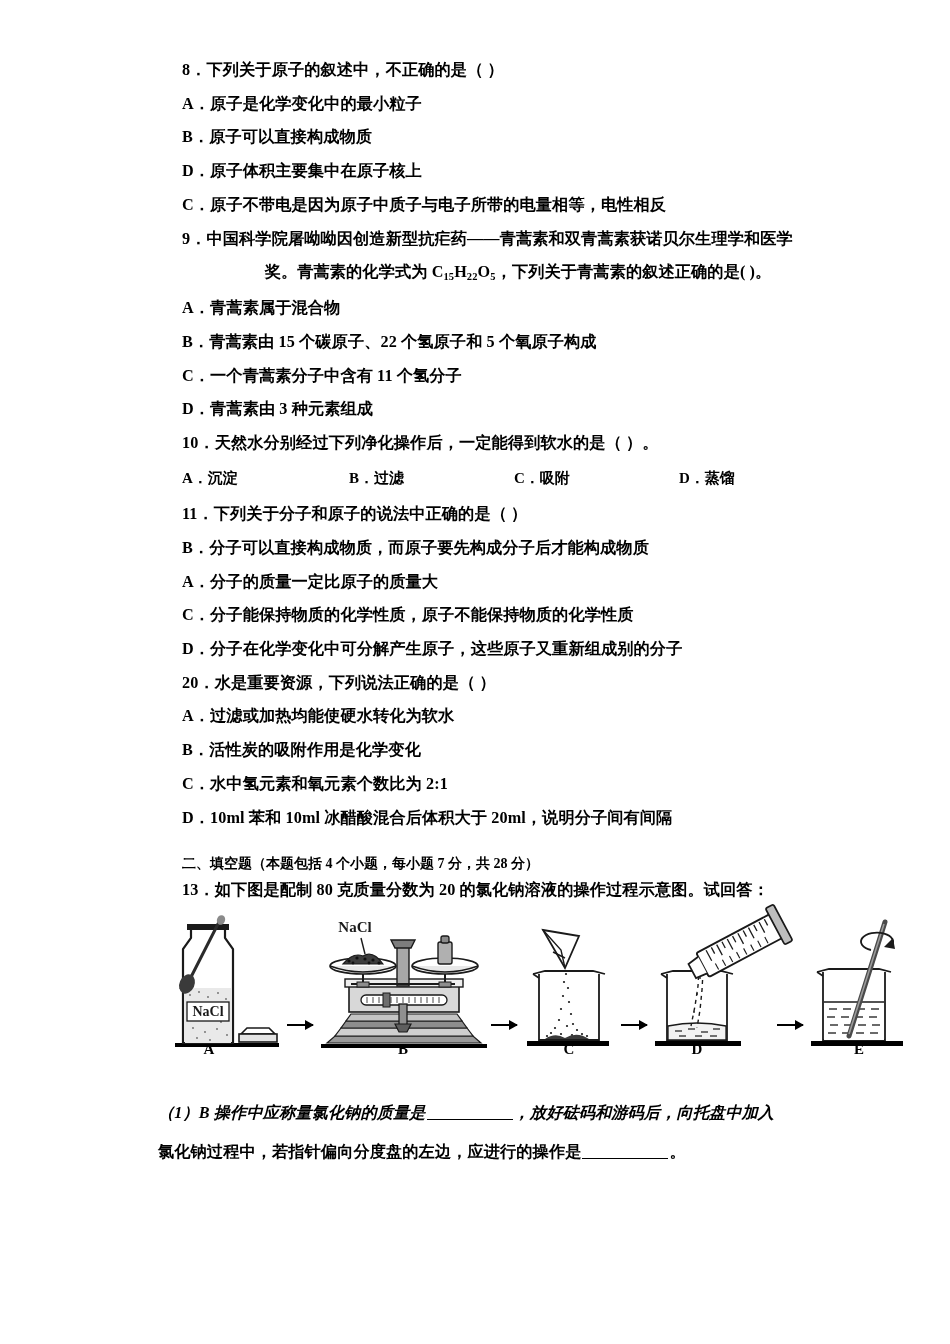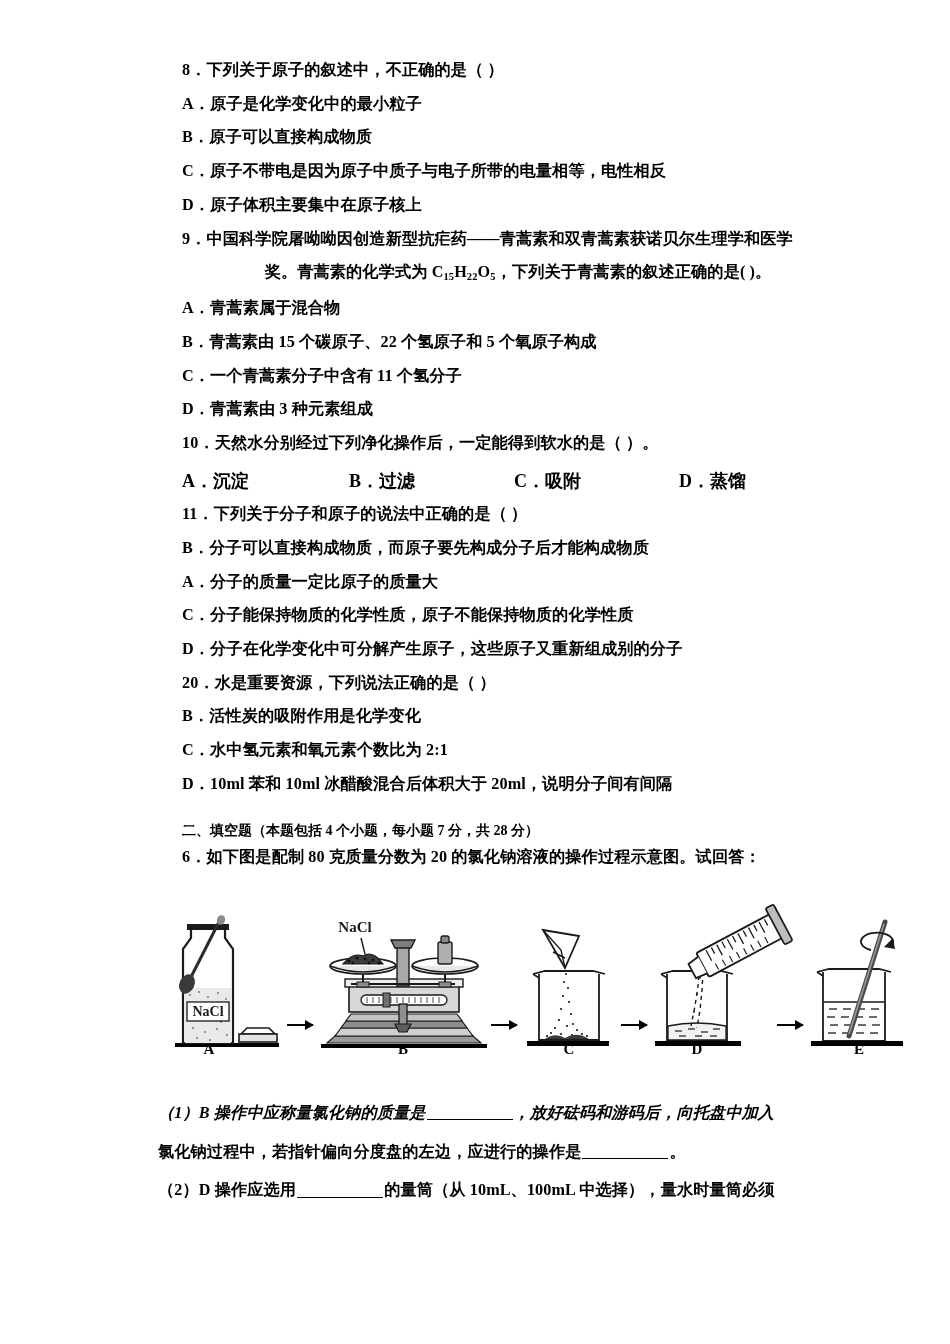--- a/index.html
+++ b/index.html
@@ -48,21 +48,21 @@
   }
   .opts-row {
     display: block;
     position: relative;
     height: 20px;
     margin-bottom: 17.5px;
   }
   .opts-row > span {
     position: absolute;
     top: 0;
-    font-size: 18px;
+    font-size: 15px;
     font-weight: bold;
     white-space: nowrap;
     text-align: right;
   }
   .op-a { left: 0px; }
   .op-b { left: 167px; }
   .op-c { left: 332px; }
   .op-d { left: 497px; }
   .blank {
     display: inline-block;
@@ -123,22 +123,22 @@
 </head>
 <body>
 
 <div class="page">
 
   <div class="content">
 
     <div class="line q-line">8．下列关于原子的叙述中，不正确的是（  ）</div>
     <div class="line opt-line">A．原子是化学变化中的最小粒子</div>
     <div class="line opt-line">B．原子可以直接构成物质</div>
+    <div class="line opt-line">D．原子体积主要集中在原子核上</div>
     <div class="line opt-line">C．原子不带电是因为原子中质子与电子所带的电量相等，电性相反</div>
-    <div class="line opt-line">D．原子体积主要集中在原子核上</div>
 
     <div class="line q-line">9．中国科学院屠呦呦因创造新型抗疟药——青蒿素和双青蒿素获诺贝尔生理学和医学</div>
     <div class="line cont-line"><span>奖。青蒿素的化学式为 C</span><sub>15</sub><span>H</span><sub>22</sub><span>O</span><sub>5</sub><span>，下列关于青蒿素的叙述正确的是(    )。</span></div>
     <div class="line opt-line">A．青蒿素属于混合物</div>
     <div class="line opt-line">B．青蒿素由 15 个碳原子、22 个氢原子和 5 个氧原子构成</div>
     <div class="line opt-line">C．一个青蒿素分子中含有 11 个氢分子</div>
     <div class="line opt-line">D．青蒿素由 3 种元素组成</div>
 
     <div class="line q-line">10．天然水分别经过下列净化操作后，一定能得到软水的是（   ）。</div>
     <div class="opts-row">
@@ -148,28 +148,29 @@
       <span class="op-d">D．蒸馏</span>
     </div>
 
     <div class="line q-line">11．下列关于分子和原子的说法中正确的是（    ）</div>
     <div class="line opt-line">B．分子可以直接构成物质，而原子要先构成分子后才能构成物质</div>
     <div class="line opt-line">A．分子的质量一定比原子的质量大</div>
     <div class="line opt-line">C．分子能保持物质的化学性质，原子不能保持物质的化学性质</div>
     <div class="line opt-line">D．分子在化学变化中可分解产生原子，这些原子又重新组成别的分子</div>
 
     <div class="line q-line">20．水是重要资源，下列说法正确的是（    ）</div>
+    <div class="line opt-line">A．过滤或加热均能使硬水转化为软水</div>
     <div class="line opt-line">B．活性炭的吸附作用是化学变化</div>
     <div class="line opt-line">C．水中氢元素和氧元素个数比为 2:1</div>
     <div class="line opt-line">D．10ml 苯和 10ml 冰醋酸混合后体积大于 20ml，说明分子间有间隔</div>
 
     <div class="gap-before-sec"></div>
 
     <div class="sec-head">二、填空题（本题包括 4 个小题，每小题 7 分，共 28 分）</div>
-    <div class="line">6．如下图是配制 80 克质量分数为 20 的氯化钠溶液的操作过程示意图。试回答：</div>
+    <div class="line">13．如下图是配制 80 克质量分数为 20 的氯化钠溶液的操作过程示意图。试回答：</div>
 
   </div>
 
   <div class="figure">
 
     <div class="stage" style="left:0px; width:108px;">
       <svg width="108" height="142" viewBox="0 0 108 142">
 
         <rect x="0" y="127" width="104" height="4" fill="#000"></rect>
 
@@ -436,20 +437,17 @@
   <div style="position:absolute; left:158px; top:1104px; width:680px;">
 
     <div class="line" style="margin-bottom:21px;font-style:italic;">
       <span>（1）B 操作中应称量氯化钠的质量是</span><span class="blank"></span><span>，放好砝码和游码后，向托盘中加入</span>
     </div>
 
     <div class="line" style="margin-bottom:21px;">
       <span>氯化钠过程中，若指针偏向分度盘的左边，应进行的操作是</span><span class="blank"></span><span>。</span>
     </div>
 
-    <div class="line" style="margin-bottom:21px;">
-      <span>（2）D 操作应选用</span><span class="blank"></span><span>的量筒（从 10mL、100mL 中选择），量水时量筒必须</span>
-    </div>
 
 
   </div>
 
 </div>
 
 </body></html>

